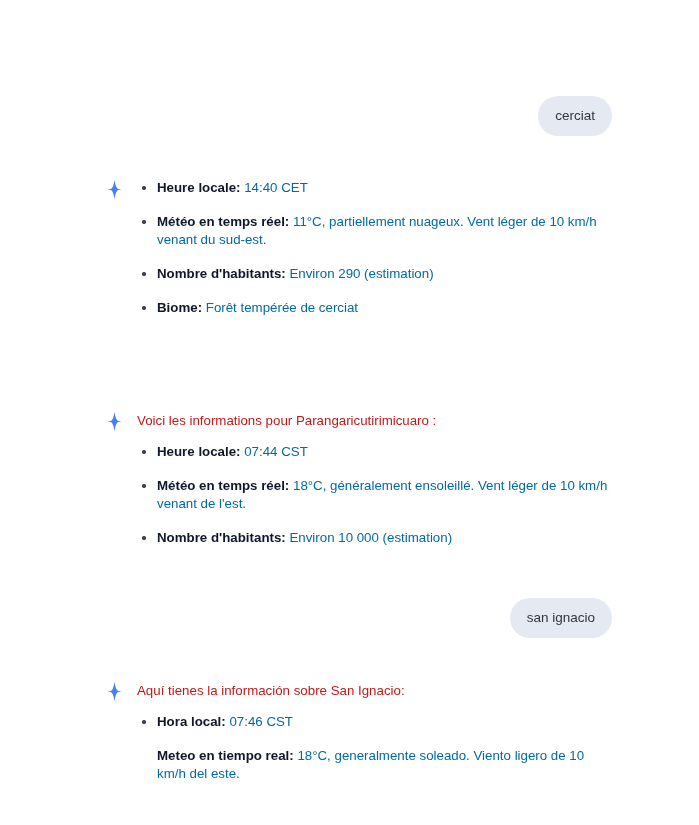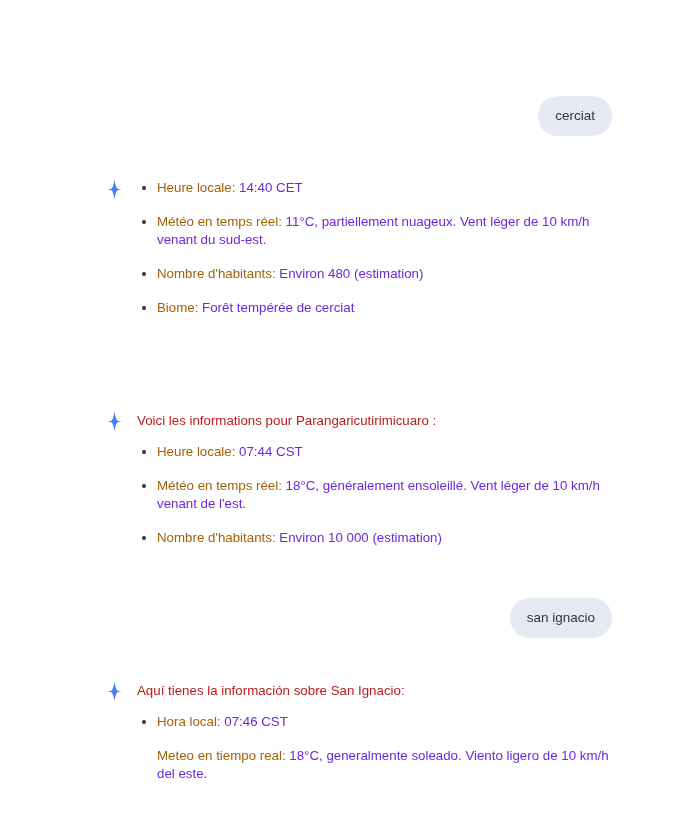--- a/index.html
+++ b/index.html
@@ -96,25 +96,25 @@
   ul.info-list li .bullet-dot {
     position: absolute;
     left: 5px;
     top: 7px;
     width: 3.5px;
     height: 3.5px;
     background: #3c4043;
     border-radius: 50%;
   }
   .item-label {
-    font-weight: normal;
-    color: #a16207;
+    font-weight: bold;
+    color: #0f172a;
   }
   .item-value {
-    color: #6d28d9;
+    color: #0369a1;
   }
 
   
   .gap-user-to-model { height: 42px; }
   .gap-model-to-user { height: 51px; }
 </style>
 </head>
 <body>
 
 <div id="chat-root">
@@ -126,21 +126,21 @@
       <div class="model-turn">
         <div class="sparkle">
           <svg viewBox="0 0 24 24" xmlns="http://www.w3.org/2000/svg">
             <path d="M12 1.2 C12.95 6.4 13.9 9.9 15.6 11.1 C16.6 11.75 18.8 11.9 22.8 12 C18.8 12.1 16.6 12.25 15.6 12.9 C13.9 14.1 12.95 17.6 12 22.8 C11.05 17.6 10.1 14.1 8.4 12.9 C7.4 12.25 5.2 12.1 1.2 12 C5.2 11.9 7.4 11.75 8.4 11.1 C10.1 9.9 11.05 6.4 12 1.2 Z" fill="url(#sparkleGrad)"></path>
           </svg>
         </div>
         <div class="model-body">
           <ul class="info-list">
             <li><span class="bullet-dot"></span><span class="item-label">Heure locale:</span> <span class="item-value">14:40 CET</span></li>
             <li><span class="bullet-dot"></span><span class="item-label">Météo en temps réel:</span> <span class="item-value">11°C, partiellement nuageux. Vent léger de 10 km/h venant du sud-est.</span></li>
-            <li><span class="bullet-dot"></span><span class="item-label">Nombre d'habitants:</span> <span class="item-value">Environ 480 (estimation)</span></li>
+            <li><span class="bullet-dot"></span><span class="item-label">Nombre d'habitants:</span> <span class="item-value">Environ 290 (estimation)</span></li>
             <li><span class="bullet-dot"></span><span class="item-label">Biome:</span> <span class="item-value">Forêt tempérée de cerciat</span></li>
           </ul>
         </div>
       </div>
       <div class="gap-model-to-user"></div>
       <div class="gap-user-to-model"></div>
       <div class="model-turn">
         <div class="sparkle">
           <svg viewBox="0 0 24 24" xmlns="http://www.w3.org/2000/svg">
             <path d="M12 1.2 C12.95 6.4 13.9 9.9 15.6 11.1 C16.6 11.75 18.8 11.9 22.8 12 C18.8 12.1 16.6 12.25 15.6 12.9 C13.9 14.1 12.95 17.6 12 22.8 C11.05 17.6 10.1 14.1 8.4 12.9 C7.4 12.25 5.2 12.1 1.2 12 C5.2 11.9 7.4 11.75 8.4 11.1 C10.1 9.9 11.05 6.4 12 1.2 Z" fill="url(#sparkleGrad)"></path>

